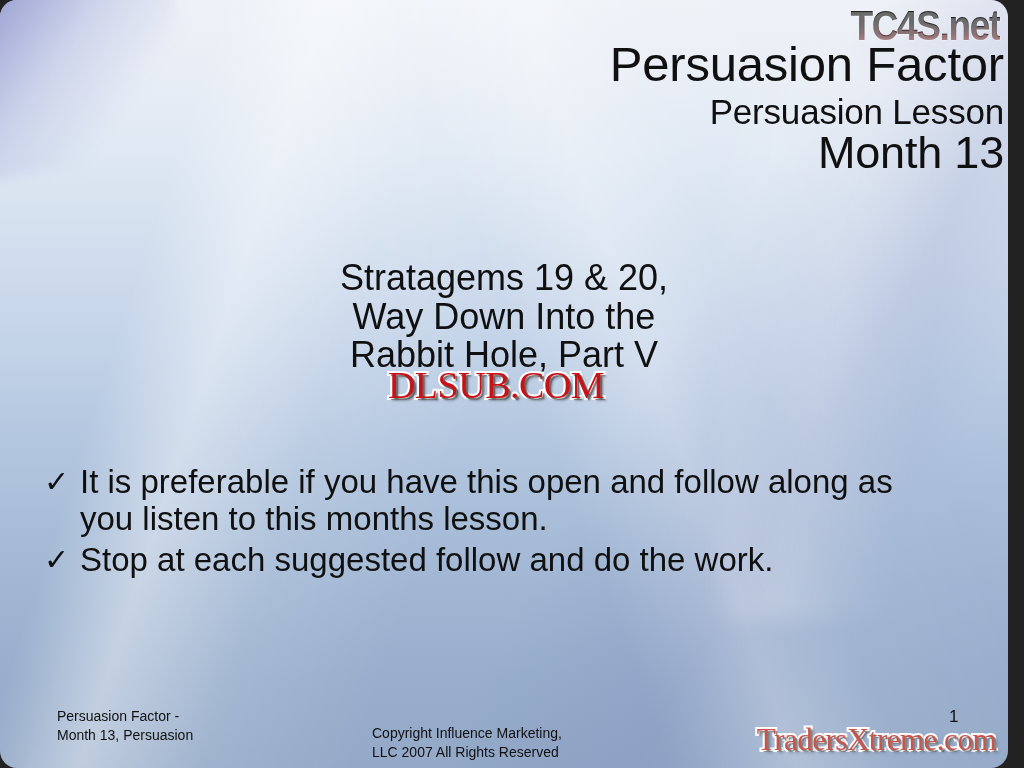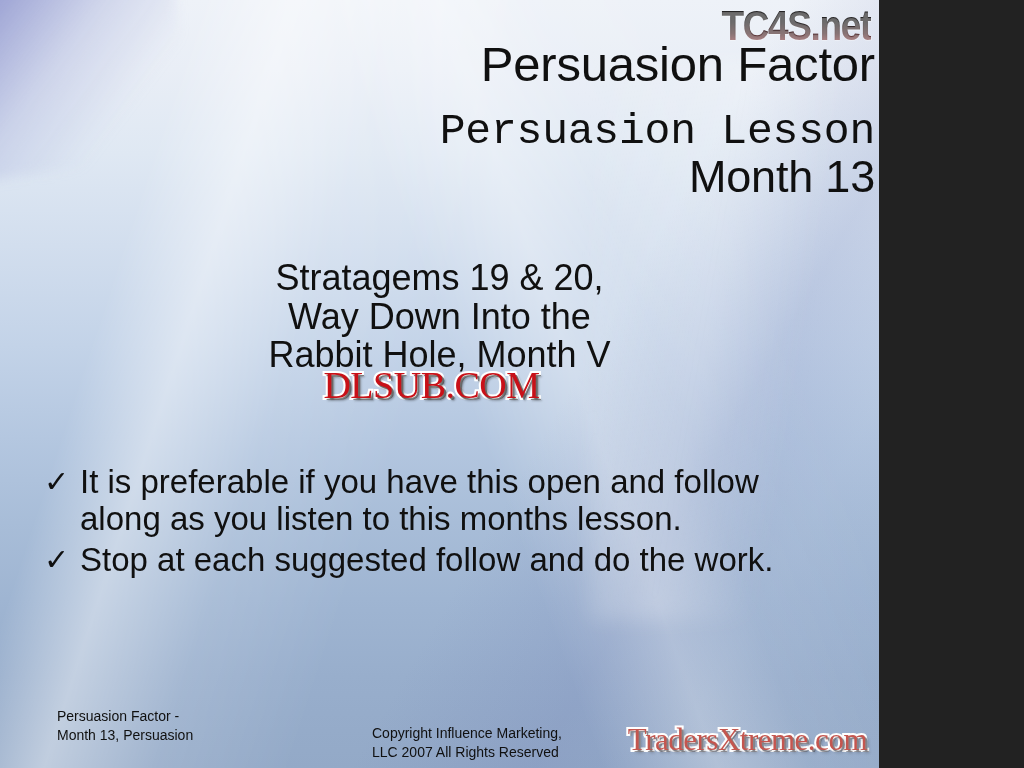--- a/index.html
+++ b/index.html
@@ -3,36 +3,37 @@
 <meta charset="utf-8">
 <title>Persuasion Factor Slide</title>
 <style>
   html, body {
     margin: 0;
     padding: 0;
     background: #222;
   }
   #slide {
     position: relative;
-    width: 879px;
+    width: 1008px;
     height: 768px;
     overflow: hidden;
     font-family: "Liberation Sans", sans-serif;
     color: #101010;
     background: linear-gradient(180deg,
         #eef2f8 0%,
         #e9eef6 9%,
         #dfe8f3 20%,
         #d2deee 32%,
         #c3d3e8 45%,
         #b4c7e0 57%,
         #a8bdd8 68%,
         #9fb5d2 78%,
         #98aecc 88%,
         #93a9c7 100%);
+    border-radius: 17px;
   }
 
   
   .bg-layer {
     position: absolute;
     inset: 0;
     pointer-events: none;
   }
   .band-a {
     background:
@@ -102,21 +103,21 @@
     top: 40px;
     text-align: right;
     line-height: 1.02;
   }
   .title-line {
     font-size: 49px;
     font-weight: 400;
     letter-spacing: -0.2px;
     white-space: nowrap;
   }
-  .title-line.l2 { font-size: 43px; margin-top: 20px; font-family: Liberation Mono, monospace; }
+  .title-line.l2 { font-size: 35px; margin-top: 4px; }
   .title-line.l3 { font-size: 45px; margin-top: 0; }
 
   
   #subtitle-block {
     position: absolute;
     left: 0;
     right: 0;
     top: 259px;
     text-align: center;
     line-height: 1.07;
@@ -244,21 +245,21 @@
 
   <div id="title-block">
     <div class="title-line l1">Persuasion Factor</div>
     <div class="title-line l2">Persuasion Lesson</div>
     <div class="title-line l3">Month 13</div>
   </div>
 
   <div id="subtitle-block">
     <div class="subtitle-line">Stratagems 19 &amp; 20,</div>
     <div class="subtitle-line">Way Down Into the</div>
-    <div class="subtitle-line">Rabbit Hole, Month V</div>
+    <div class="subtitle-line">Rabbit Hole, Part V</div>
   </div>
 
   <div id="watermark">DLSUB.COM</div>
 
   <div id="bullets">
     <div class="bullet">
       <span class="mark">✓</span>
       <span class="btext">It is preferable if you have this open and follow along as you listen to this months lesson.</span>
     </div>
     <div class="bullet">

